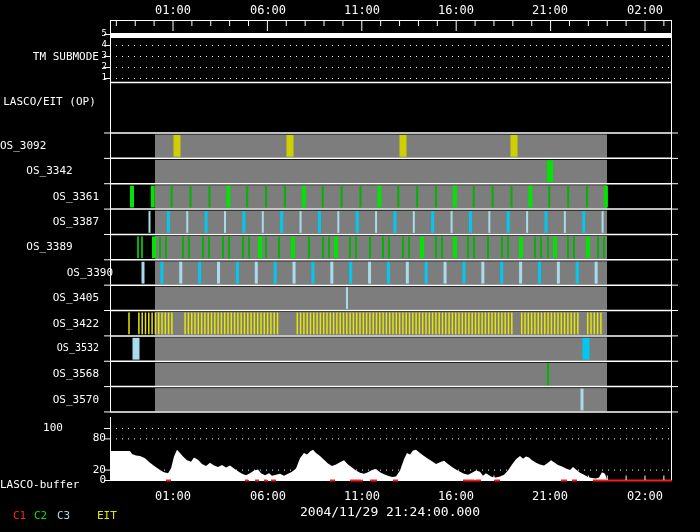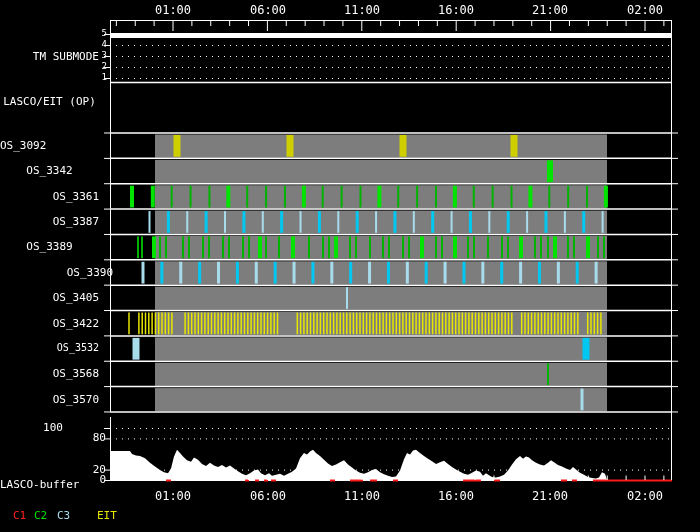--- a/index.html
+++ b/index.html
@@ -457,13 +457,14 @@
       <span class="lbl" style="left: 243px; top: 490px; width: 50px; text-align: center; font-size: 12px;">06:00</span>
       <span class="lbl" style="left: 337px; top: 490px; width: 50px; text-align: center; font-size: 12px;">11:00</span>
       <span class="lbl" style="left: 431px; top: 490px; width: 50px; text-align: center; font-size: 12px;">16:00</span>
       <span class="lbl" style="left: 525px; top: 490px; width: 50px; text-align: center; font-size: 12px;">21:00</span>
       <span class="lbl" style="left: 620px; top: 490px; width: 50px; text-align: center; font-size: 12px;">02:00</span>
       <span class="lbl" style="left: 13px; top: 510px; font-size: 11px; color: rgb(255, 34, 34);">C1</span>
       <span class="lbl" style="left: 34px; top: 510px; font-size: 11px; color: rgb(0, 228, 0);">C2</span>
       <span class="lbl" style="left: 57px; top: 510px; font-size: 11px; color: rgb(168, 220, 236);">C3</span>
       <span class="lbl" style="left: 77px; top: 510px; font-size: 11px; color: rgb(230, 230, 0); margin-left: 20px;">EIT</span>
     </div>
+  <div class="lbl" id="date-label" style="left:240px;top:505px;width:300px;text-align:center;font-size:13px;">2004/11/29 21:24:00.000</div>
 </div>
 
 </body></html>

